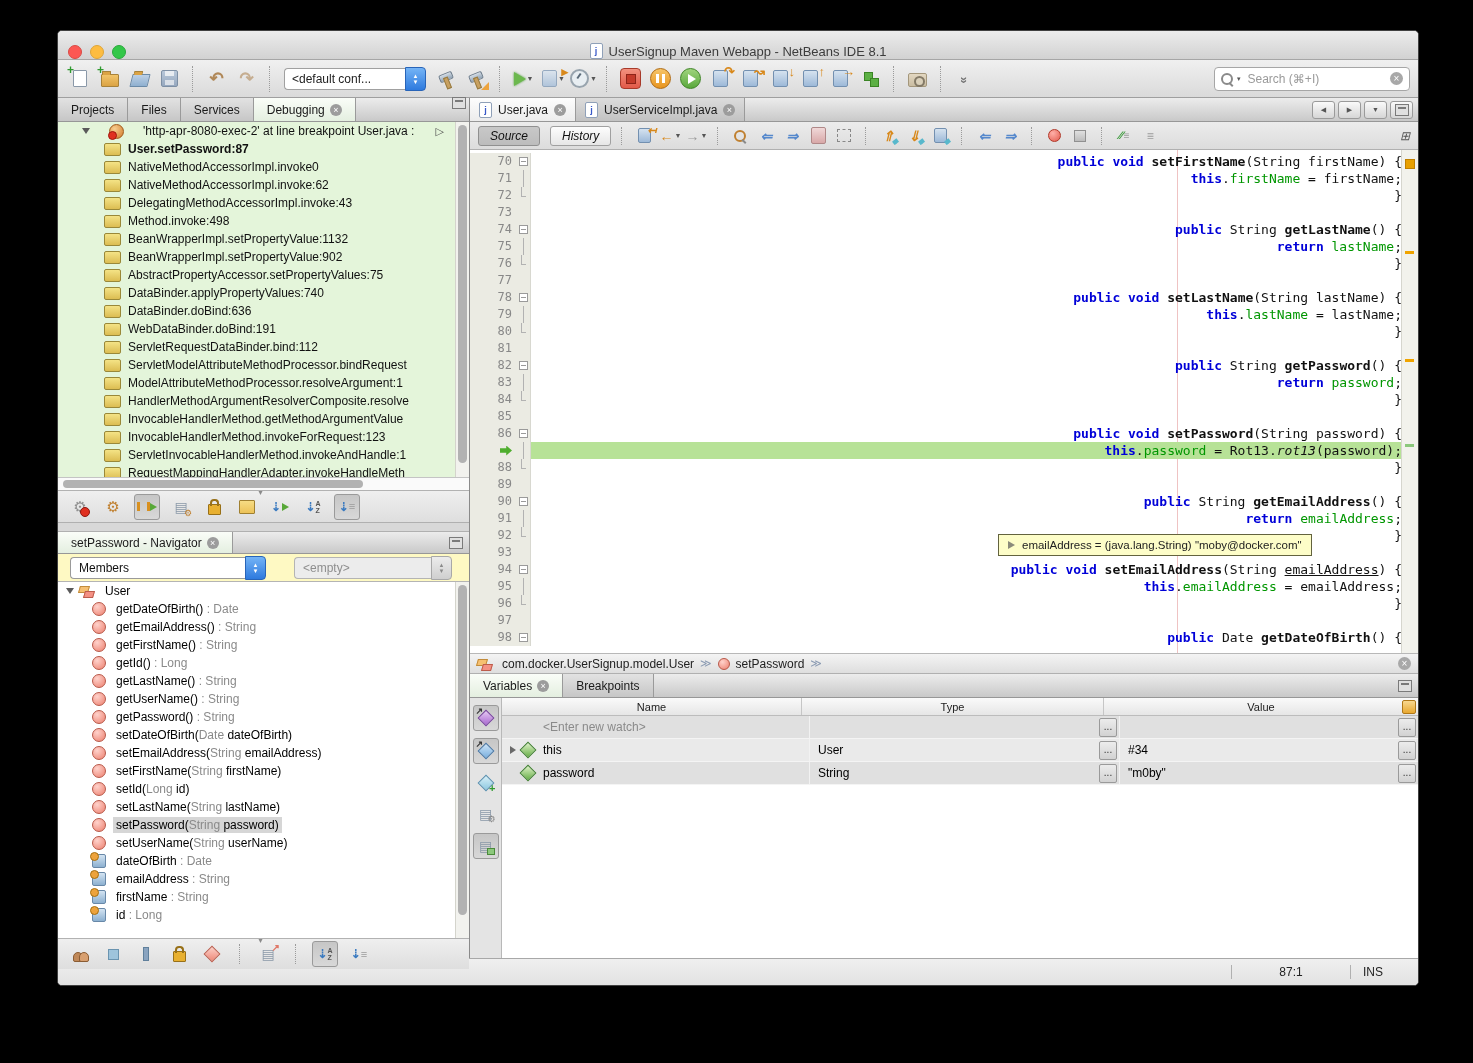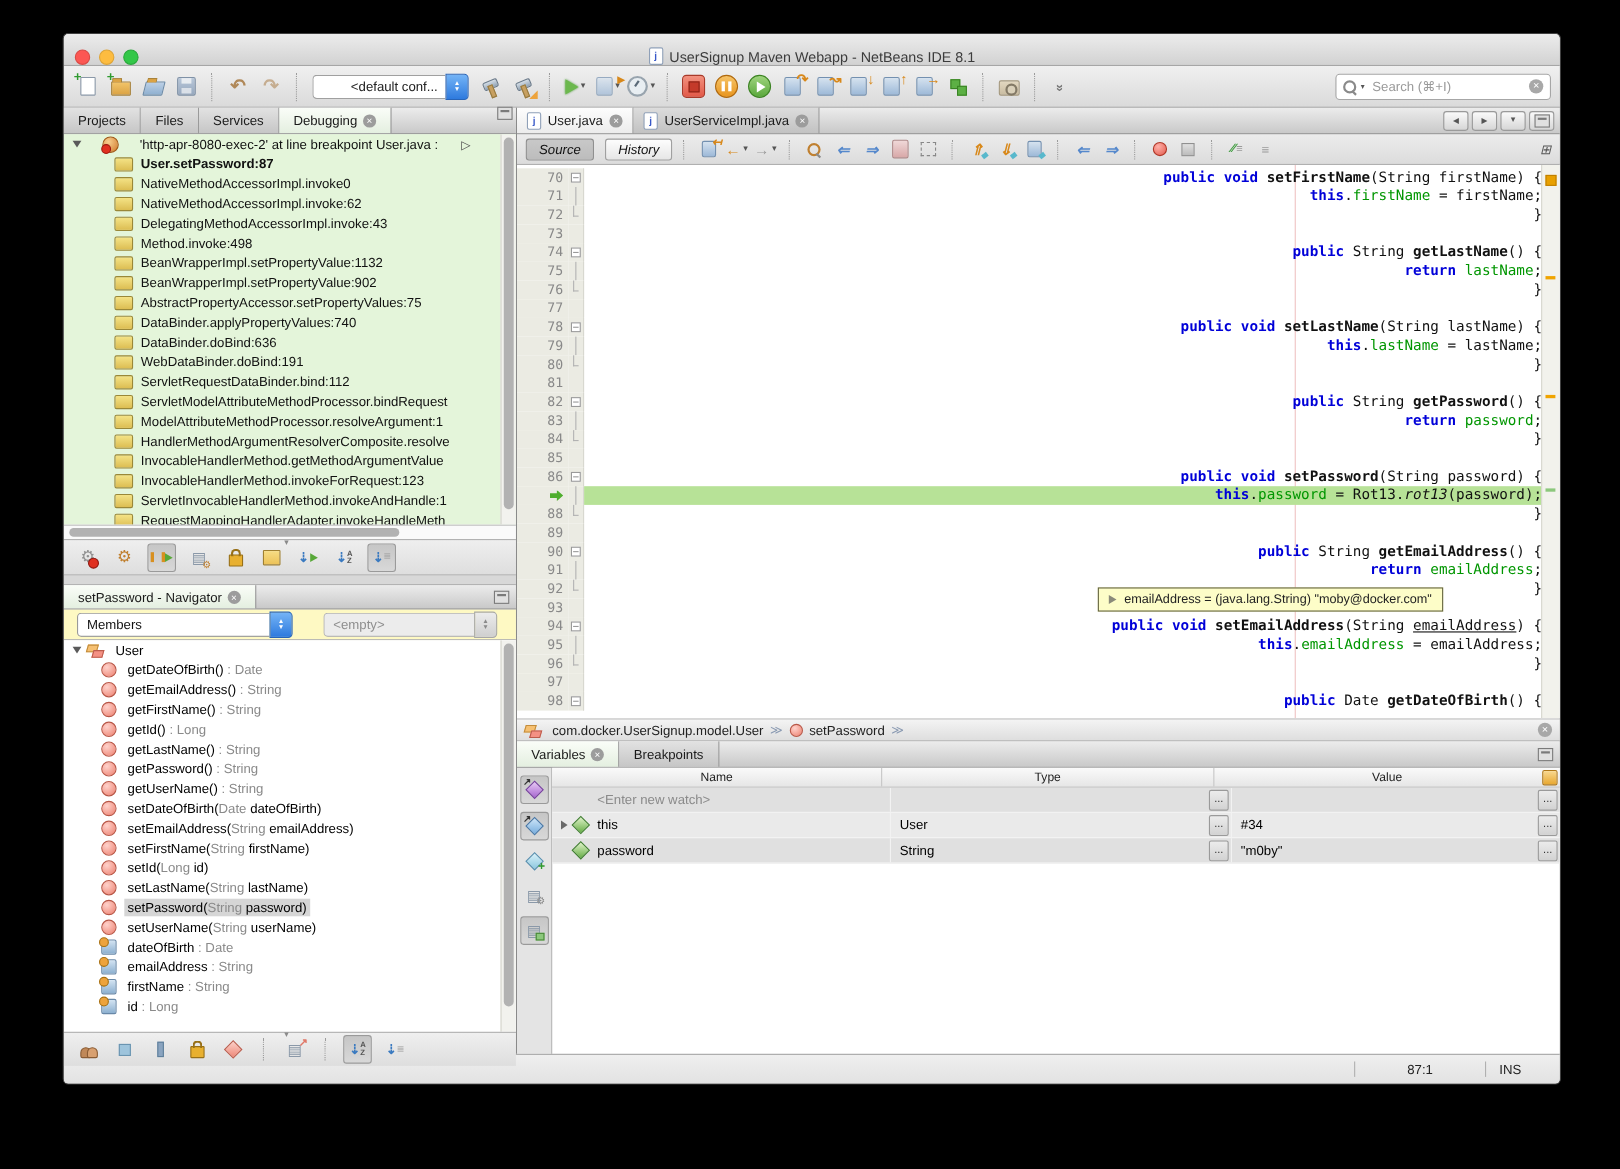--- a/index.html
+++ b/index.html
@@ -53,21 +53,21 @@
   .sdoc{width:13px;height:15px;background:linear-gradient(#d5e2ef,#9db9d8);border:1px solid #7390b0;border-radius:2px;position:relative;}
   .sov{position:absolute;right:-1px;top:0px;font-size:13px;font-weight:bold;color:#d8881a;line-height:1;}
   .grnblk{width:14px;height:14px;position:relative;}
   .grnblk::before,.grnblk::after{content:"";position:absolute;width:7px;height:7px;background:#5cb044;border:1px solid #3a8424;}
   .grnblk::before{left:0;top:0;}.grnblk::after{left:6px;top:6px;}
   .cam{width:17px;height:12px;background:linear-gradient(#e2d4b8,#c4b492);border:1px solid #948462;border-radius:2px;position:relative;margin-top:3px;opacity:.8;}
   .cam::after{content:"";position:absolute;left:5px;top:2px;width:7px;height:7px;border:2px solid #6c6048;border-radius:50%;background:#d8ccb0;}
   .chv{color:#777;font-size:12px;transform:rotate(90deg);font-weight:bold;letter-spacing:-2px;}
   .dd{display:flex;align-items:center;margin:0 4px;}
   .cfield{width:106px;height:20px;background:#fff;border:1px solid #a0a0a0;border-right:none;border-radius:4px 0 0 4px;
-    font-size:12px;color:#222;padding:0 7px;line-height:20px;white-space:nowrap;overflow:hidden;text-align:right;}
+    font-size:12px;color:#222;padding:0 7px;line-height:20px;white-space:nowrap;overflow:hidden;}
   .stepbtn{width:19px;height:22px;background:linear-gradient(#74b4f6,#2e7ade);border:1px solid #2864b8;border-radius:0 4px 4px 0;
     display:flex;flex-direction:column;align-items:center;justify-content:center;color:#fff;font-size:6px;line-height:6px;}
   .stepbtn::before{content:"▲";}.stepbtn::after{content:"▼";}
   .stepgray{background:linear-gradient(#ececec,#cfcfcf);border-color:#a8a8a8;color:#8a8a8a;}
   .searchbox{margin-left:auto;width:182px;height:22px;background:#fff;border:1px solid #a6a6a6;border-radius:4px;
     display:flex;align-items:center;padding:0 6px;gap:3px;}
   .mag{width:8px;height:8px;border:2px solid #8a8a8a;border-radius:50%;position:relative;flex:none;}
   .mag::after{content:"";position:absolute;width:2px;height:5px;background:#8a8a8a;left:7px;top:7px;transform:rotate(-45deg);}
   .searchbox input{border:none;outline:none;flex:1;font-size:12px;font-family:"Liberation Sans",sans-serif;color:#444;background:transparent;min-width:0;}
   .searchbox input::placeholder{color:#9a9a9a;}
@@ -81,21 +81,21 @@
   .tabrow{height:23px;background:linear-gradient(#ececec,#c9c9c9);border-bottom:1px solid #979797;display:flex;align-items:stretch;flex:none;position:relative;}
   .ptab{display:flex;align-items:center;gap:5px;padding:0 13px;font-size:12px;color:#1a1a1a;border-right:1px solid #9a9a9a;background:linear-gradient(#e2e2e2,#c6c6c6);}
   .ptab.sel{background:linear-gradient(#fafdf8,#e4efe0);}
   .ltx{display:none;width:12px;height:12px;border-radius:50%;background:#9c9c9c;color:#fff;font-size:9px;line-height:12px;text-align:center;}
   .ltx.show{display:block;}
   .ltx::before{content:"×";}
   .maxbtn{margin-left:auto;margin-right:6px;align-self:center;width:12px;height:10px;border:1px solid #7a7a7a;background:#e0e0e0;position:relative;}
   .maxbtn::after{content:"";position:absolute;left:2px;top:2px;right:2px;height:2px;background:#7a7a7a;}
   
   .dbgtree{height:355px;background:#e4f5da;position:relative;overflow:hidden;flex:none;}
-  .throw{display:flex;align-items:center;height:18px;padding-left:8px;font-size:12px;color:#111;gap:19px;white-space:nowrap;}
+  .throw{display:flex;align-items:center;height:18px;padding-left:24px;font-size:12px;color:#111;gap:19px;white-space:nowrap;}
   .tri{width:0;height:0;border-top:6px solid #5a5a5a;border-left:4px solid transparent;border-right:4px solid transparent;flex:none;}
   .tico{width:13px;height:13px;border-radius:50%;background:radial-gradient(circle at 35% 30%,#f8cf90,#d07828);border:1px solid #a05818;position:relative;flex:none;}
   .tico::after{content:"";position:absolute;left:-2px;bottom:-2px;width:7px;height:7px;border-radius:50%;background:#e03020;border:1px solid #a01810;}
   .goarrow{color:#4a4a4a;font-size:11px;margin-left:2px;}
   .srow{display:flex;align-items:center;height:18px;padding-left:46px;font-size:12px;color:#111;white-space:nowrap;overflow:hidden;}
   .fico{width:15px;height:11px;background:linear-gradient(#f4e386,#dcbd52);border:1px solid #9a8838;border-radius:2px;margin-right:7px;flex:none;}
   .b1 .slab{font-weight:bold;}
   .vscroll{position:absolute;right:0;top:0;bottom:0;width:13px;background:#f2f2ee;border-left:1px solid #d4d4cc;}
   .vthumb{position:absolute;left:2px;width:9px;border-radius:5px;background:#b2b2b2;}
   .hscroll{height:12px;background:#fafafa;border-top:1px solid #c4c4c4;position:relative;flex:none;}
@@ -596,28 +596,28 @@
                 <span class="nico m"></span>
                 <span class="nw">
                   
                 <span>getLastName() </span><span class=" d">: String</span></span>
               </div>
 
               <div class="nrow">
                 <span class="nico m"></span>
                 <span class="nw">
                   
+                <span>getUserName() </span><span class=" d">: String</span></span>
+              </div>
+
+              <div class="nrow">
+                <span class="nico m"></span>
+                <span class="nw">
+                  
                 <span>getPassword() </span><span class=" d">: String</span></span>
-              </div>
-
-              <div class="nrow">
-                <span class="nico m"></span>
-                <span class="nw">
-                  
-                <span>getUserName() </span><span class=" d">: String</span></span>
               </div>
 
               <div class="nrow">
                 <span class="nico m"></span>
                 <span class="nw">
                   
                 <span>setDateOfBirth(</span><span class=" d">Date </span><span>dateOfBirth)</span></span>
               </div>
 
               <div class="nrow">

